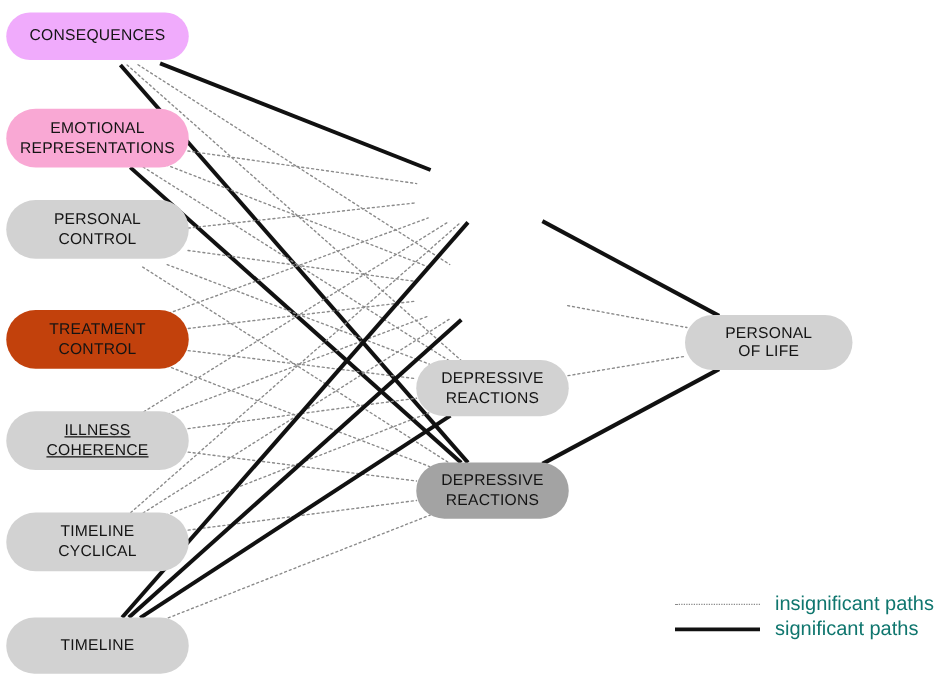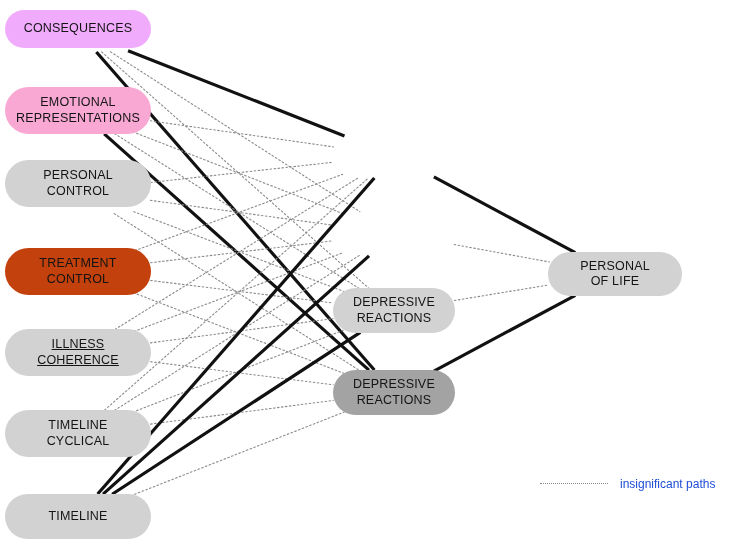--- a/index.html
+++ b/index.html
@@ -74,22 +74,22 @@
     left: 0; right: 0; top: 5px;
     border-top: 1.5px dotted #8a8a8a;
   }
   .legend-swatch.solid::before {
     content: "";
     position: absolute;
     left: 0; right: 0; top: 4px;
     border-top: 3px solid #111111;
   }
   .legend-label {
-    font-size: 12px;
-    color: #1d4ed8;
+    font-size: 16px;
+    color: #0f766e;
     white-space: nowrap;
   }
 </style>
 </head>
 <body>
 
 <div id="canvas">
 
   <svg id="edge-layer" viewBox="0 0 750 548" width="750" height="548">
       <line x1="128.07" y1="50.73" x2="344.48" y2="135.99" stroke="#111111" stroke-width="3.2"></line>
@@ -145,15 +145,19 @@
 REACTIONS</div>
       <div class="node" style="left: 548px; top: 252px; width: 134px; height: 44px; background: rgb(210, 210, 210);">PERSONAL
 OF LIFE</div>
     </div>
 
   <div id="legend">
     <div class="legend-row r0">
       <span class="legend-swatch dotted"></span>
       <span class="legend-label">insignificant paths</span>
     </div>
+    <div class="legend-row r1">
+      <span class="legend-swatch solid"></span>
+      <span class="legend-label">significant paths</span>
+    </div>
   </div>
 
 </div>
 
 </body></html>

